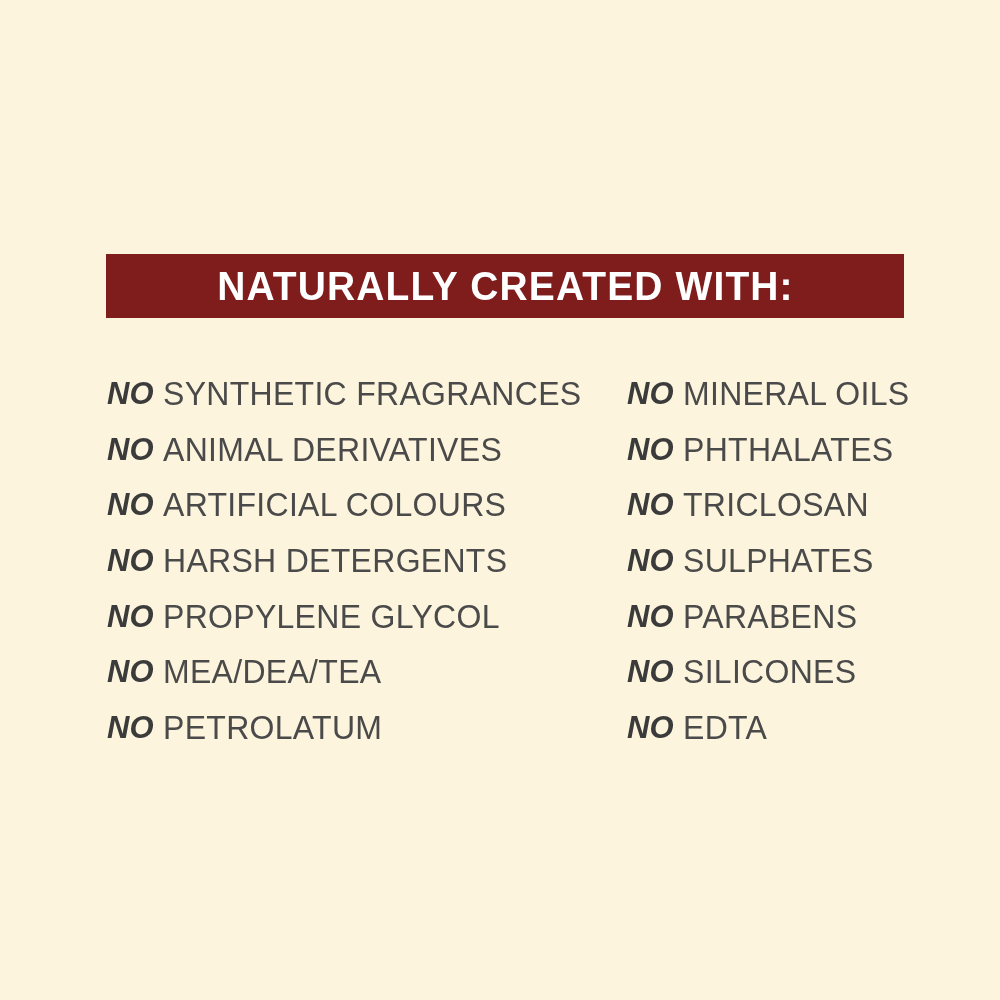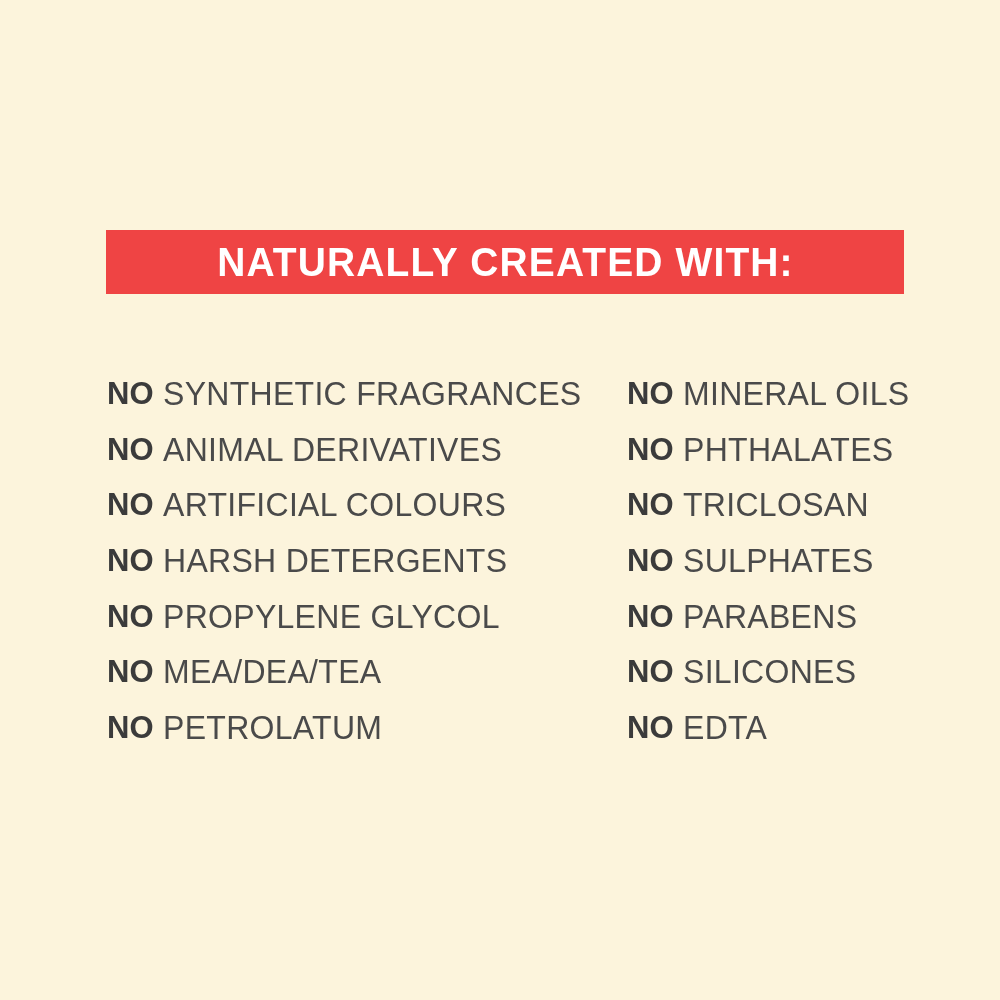--- a/index.html
+++ b/index.html
@@ -17,24 +17,24 @@
     position: relative;
     width: 1000px;
     height: 1000px;
     background: #fcf4dc;
   }
 
   
   .banner {
     position: absolute;
     left: 106px;
-    top: 230px;
+    top: 254px;
     width: 798px;
     height: 64px;
-    background: #ef4444;
+    background: #7f1d1d;
     display: flex;
     align-items: center;
     justify-content: center;
   }
   .banner-title {
     color: #ffffff;
     font-family: "Liberation Sans", sans-serif;
     font-weight: 700;
     font-size: 41px;
     letter-spacing: 1.2px;
@@ -65,20 +65,21 @@
     align-items: center;
     white-space: nowrap;
   }
   .no {
     color: #3b3b3b;
     font-family: "Liberation Sans", sans-serif;
     font-weight: 700;
     font-size: 31px;
     letter-spacing: 0.2px;
     line-height: 1;
+    font-style: italic;
   }
   .term {
     color: #4a4a4a;
     font-family: "Liberation Sans", sans-serif;
     font-weight: 400;
     font-size: 33px;
     letter-spacing: 0.3px;
     line-height: 1;
     margin-left: 9px;
     transform: scaleX(0.97);

